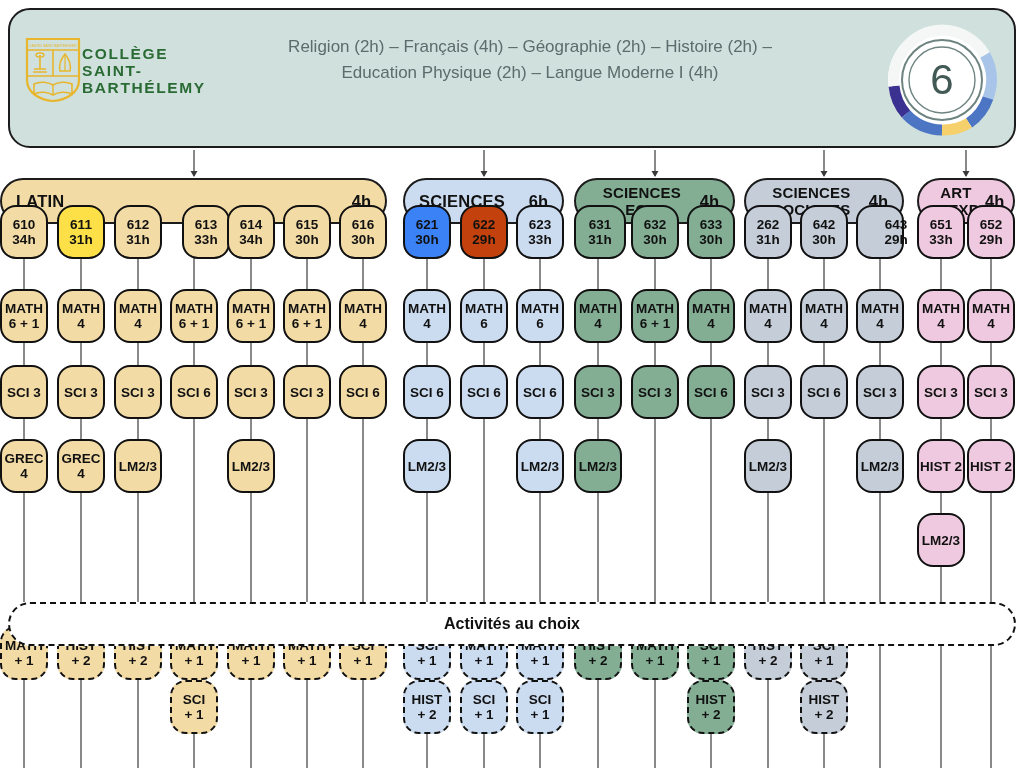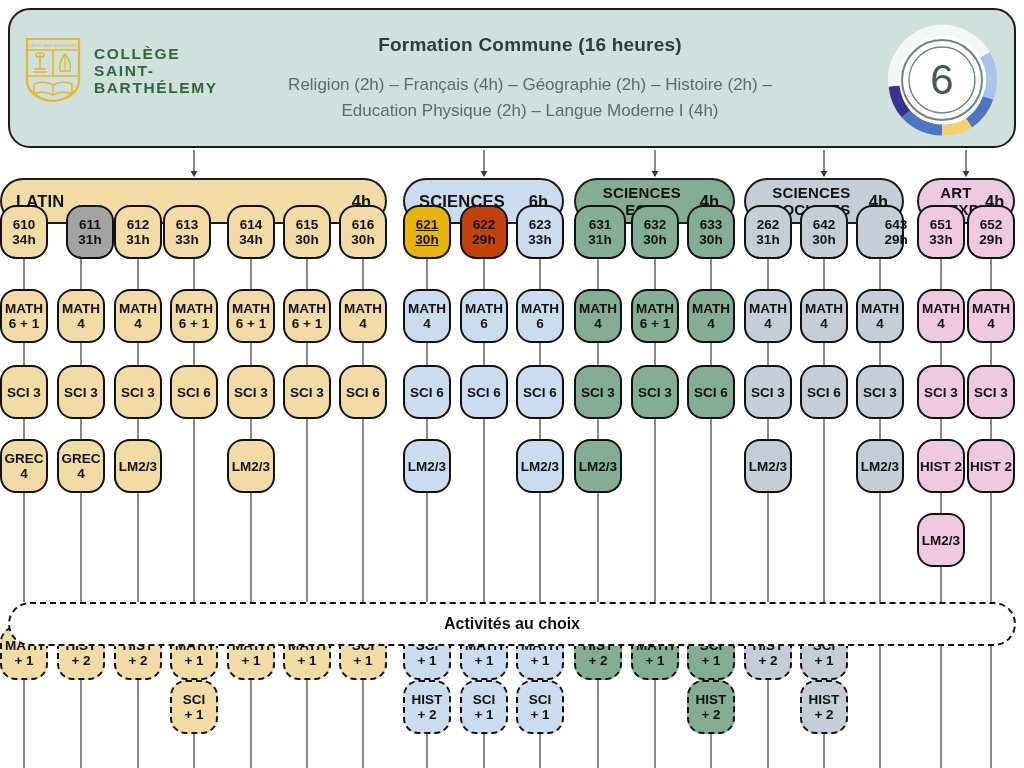--- a/index.html
+++ b/index.html
@@ -17,21 +17,21 @@
     position: absolute;
     left: 8px; top: 8px;
     width: 1008px; height: 140px;
     background: #cfe0dd;
     border: 2.5px solid #1c1c1c;
     border-radius: 22px;
     overflow: hidden;
   }
   .logo-wrap {
     position: absolute; left: 14px; top: 26px;
-    display: flex; align-items: center; gap: 12px;
+    display: flex; align-items: center; 
   }
   .crest { width: 58px; height: 68px; }
   .logo-text {
     color: #2a6b34;
     font-weight: 700;
     font-size: 15.5px;
     line-height: 17px;
     letter-spacing: 1.6px;
   }
   .logo-text div { white-space: nowrap; }
@@ -140,21 +140,20 @@
         <line x1="29" y1="49" x2="29" y2="59" stroke="#e8b62c" stroke-width="1.4"></line>
       </svg>
       <div class="logo-text">
         <div>COLLÈGE</div>
         <div>SAINT-</div>
         <div>BARTHÉLEMY</div>
       </div>
     </div>
 
     <div class="header-center">
-      <div class="header-title">Formation Commune (16 heures)</div>
       <div class="header-sub">
         <div>Religion (2h) – Français (4h) – Géographie (2h) – Histoire (2h) –</div>
         <div>Education Physique (2h) – Langue Moderne I (4h)</div>
       </div>
     </div>
 
     <div class="year-badge">
       <svg viewBox="0 0 116 116" width="116" height="116">
         <circle cx="58" cy="58" r="54" fill="#ffffff"></circle>
         <g fill="none" stroke-width="11">
@@ -258,21 +257,21 @@
         <div class="l1">SCI 3</div>
       </div>
       <div class="pill" style="left: 0px; top: 439px; width: 48px; height: 54px; background: rgb(243, 219, 166);">
         <div class="l1">GREC</div>
         <div class="l2">4</div>
       </div>
       <div class="pill dashed" style="left: 0px; top: 626px; width: 48px; height: 54px; background: rgb(243, 219, 166);">
         <div class="l1">MATH</div>
         <div class="l2">+ 1</div>
       </div>
-      <div class="pill" style="left: 57px; top: 205px; width: 48px; height: 54px; background: #a3a3a3; margin-left: 9px;">
+      <div class="pill" style="left: 57px; top: 205px; width: 48px; height: 54px; background: #fde047;">
         <div class="l1">611</div>
         <div class="l2">31h</div>
       </div>
       <div class="pill" style="left: 57px; top: 289px; width: 48px; height: 54px; background: rgb(243, 219, 166);">
         <div class="l1">MATH</div>
         <div class="l2">4</div>
       </div>
       <div class="pill one" style="left: 57px; top: 365px; width: 48px; height: 54px; background: rgb(243, 219, 166);">
         <div class="l1">SCI 3</div>
       </div>
@@ -295,21 +294,21 @@
       <div class="pill one" style="left: 114px; top: 365px; width: 48px; height: 54px; background: rgb(243, 219, 166);">
         <div class="l1">SCI 3</div>
       </div>
       <div class="pill one" style="left: 114px; top: 439px; width: 48px; height: 54px; background: rgb(243, 219, 166);">
         <div class="l1">LM2/3</div>
       </div>
       <div class="pill dashed" style="left: 114px; top: 626px; width: 48px; height: 54px; background: rgb(243, 219, 166);">
         <div class="l1">HIST</div>
         <div class="l2">+ 2</div>
       </div>
-      <div class="pill" style="left: 163px; top: 205px; width: 48px; height: 54px; background: rgb(243, 219, 166);">
+      <div class="pill" style="left: 182px; top: 205px; width: 48px; height: 54px; background: rgb(243, 219, 166);">
         <div class="l1">613</div>
         <div class="l2">33h</div>
       </div>
       <div class="pill" style="left: 170px; top: 289px; width: 48px; height: 54px; background: rgb(243, 219, 166);">
         <div class="l1">MATH</div>
         <div class="l2">6 + 1</div>
       </div>
       <div class="pill one" style="left: 170px; top: 365px; width: 48px; height: 54px; background: rgb(243, 219, 166);">
         <div class="l1">SCI 6</div>
       </div>
@@ -362,21 +361,21 @@
         <div class="l1">MATH</div>
         <div class="l2">4</div>
       </div>
       <div class="pill one" style="left: 339px; top: 365px; width: 48px; height: 54px; background: rgb(243, 219, 166);">
         <div class="l1">SCI 6</div>
       </div>
       <div class="pill dashed" style="left: 339px; top: 626px; width: 48px; height: 54px; background: rgb(243, 219, 166);">
         <div class="l1">SCI</div>
         <div class="l2">+ 1</div>
       </div>
-      <div class="pill" style="left: 403px; top: 205px; width: 48px; height: 54px; background: #eab308; text-decoration: underline;">
+      <div class="pill" style="left: 403px; top: 205px; width: 48px; height: 54px; background: #3b82f6;">
         <div class="l1">621</div>
         <div class="l2">30h</div>
       </div>
       <div class="pill" style="left: 403px; top: 289px; width: 48px; height: 54px; background: rgb(204, 220, 240);">
         <div class="l1">MATH</div>
         <div class="l2">4</div>
       </div>
       <div class="pill one" style="left: 403px; top: 365px; width: 48px; height: 54px; background: rgb(204, 220, 240);">
         <div class="l1">SCI 6</div>
       </div>

